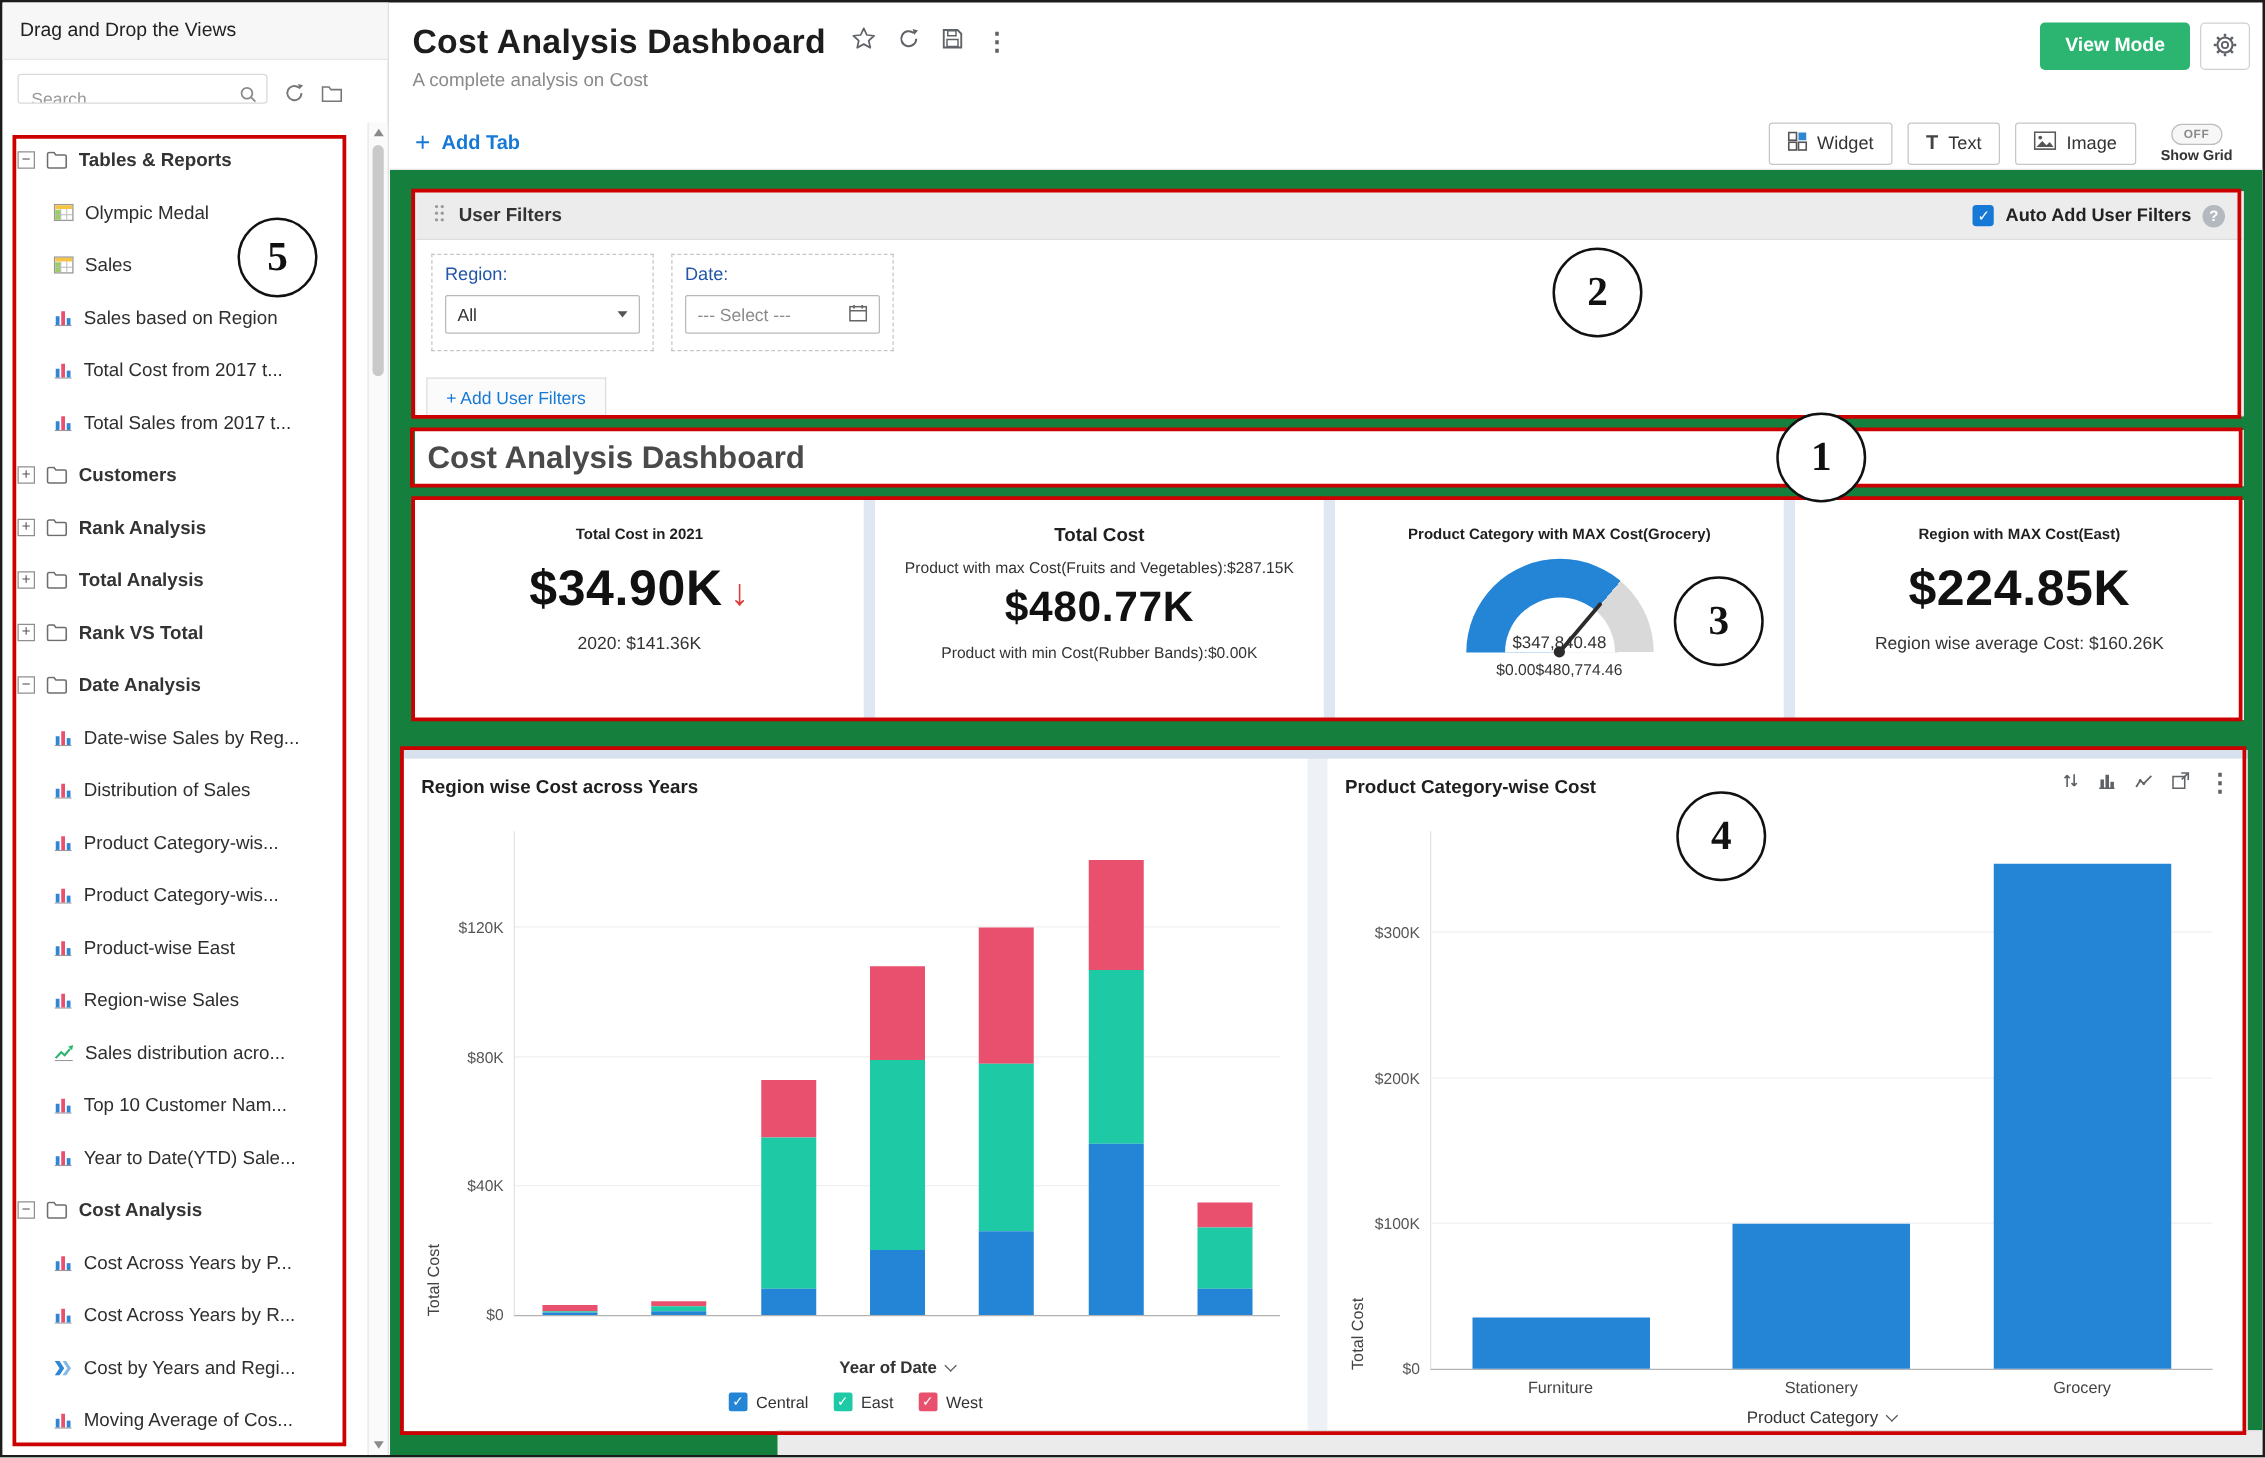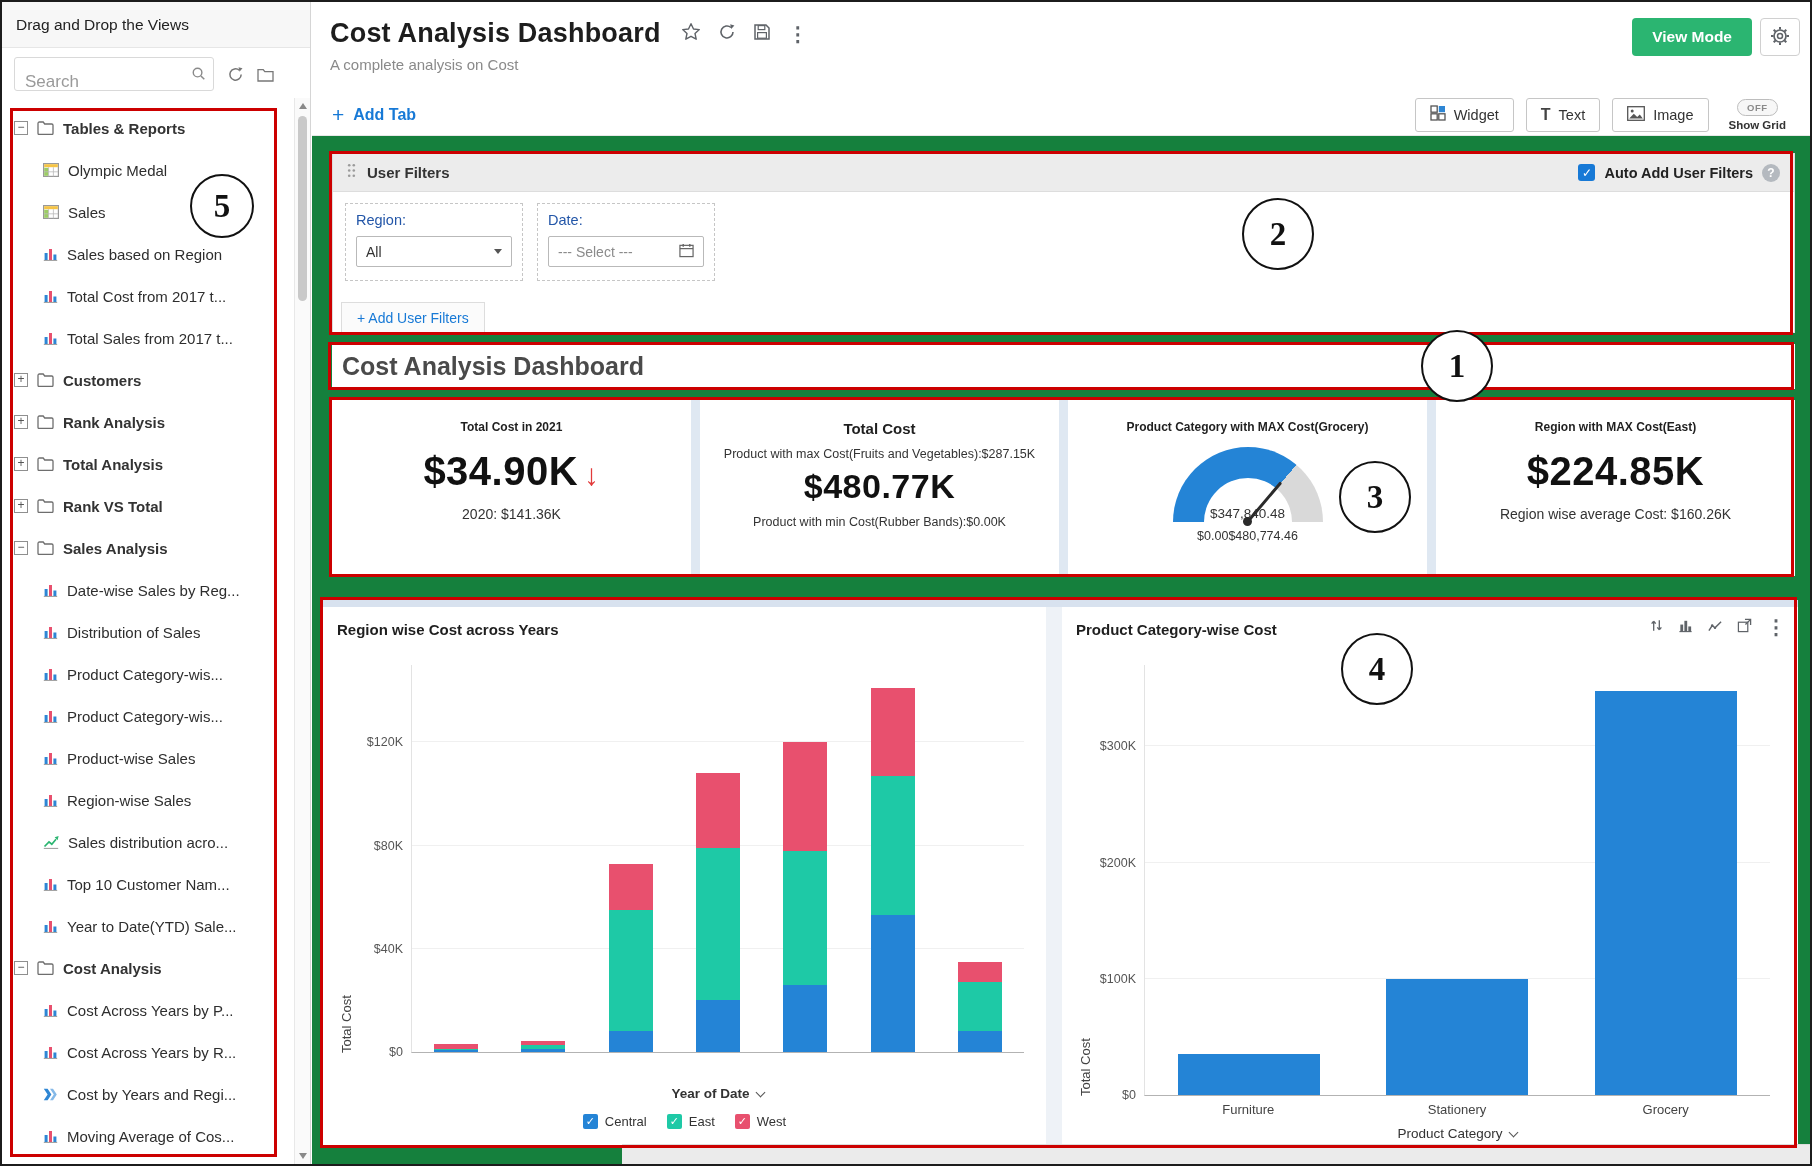--- a/index.html
+++ b/index.html
@@ -4,21 +4,21 @@
 <style>
   * { margin:0; padding:0; box-sizing:border-box; }
   html,body { background:#fff; font-family:"Liberation Sans", sans-serif; color:#222; }
   .page { position:relative; width:1812px; height:1166px; border:2px solid #1c1c1c; background:#fff; overflow:hidden; }
 
   
   .sidebar { position:absolute; left:0; top:0; bottom:0; width:309px; border-right:1px solid #d5d5d5; background:#fff; }
   .sb-header { height:46px; display:flex; align-items:center; padding:0 14px; font-size:15.5px; font-weight:500; color:#222; background:#f7f7f7; border-bottom:1px solid #e6e6e6; }
   .sb-search { height:52px; display:flex; align-items:center; padding:0 12px; gap:13px; }
   .search-box { position:relative; width:200px; }
-  .search-box input { width:100%; height:34px; border:1px solid #d9d9d9; border-radius:3px; padding:16px 30px 0 10px; font-size:17px; color:#333; font-family:"Liberation Sans", sans-serif; outline:none; }
+  .search-box input { width:100%; height:24px; border:1px solid #d9d9d9; border-radius:3px; padding:16px 30px 0 10px; font-size:14px; color:#333; font-family:"Liberation Sans", sans-serif; outline:none; }
   .search-box input::placeholder { color:#9a9a9a; }
   .search-box .sicon { position:absolute; right:8px; top:9px; }
   .sb-icon { display:flex; align-items:center; }
   .sb-tree { position:absolute; top:100px; left:0; right:17px; bottom:0; padding-top:5px; overflow:hidden; }
   .tree-item { display:flex; align-items:center; height:42px; padding-left:12px; gap:9px; white-space:nowrap; cursor:pointer; }
   .tree-item.leaf { padding-left:41px; }
   .tree-item .tlabel { font-size:15px; color:#2e2e2e; overflow:hidden; text-overflow:ellipsis; }
   .tree-item.folder .tlabel { font-weight:700; color:#333; }
   .expander { width:14px; height:14px; border:1px solid #8f8f8f; background:#fff; font-size:12px; line-height:11px; text-align:center; color:#555; flex:none; }
   .ticon { display:flex; align-items:center; flex:none; }
@@ -263,21 +263,21 @@
           </span>
           <span class="tlabel">Rank VS Total</span>
         </div>
         <div class="tree-item folder">
           <span class="expander">−</span>
           <span class="ticon">
             <svg width="17" height="14" viewBox="0 0 17 14">
               <path d="M1 2.4 C1 1.6 1.6 1 2.4 1 h3.8 l1.5 2 h7 c.7 0 1.3.6 1.3 1.3 v7.9 c0 .7-.6 1.3-1.3 1.3 H2.3 C1.6 13.5 1 12.9 1 12.2 Z" fill="#fff" stroke="#6e6e6e" stroke-width="1.3"></path>
             </svg>
           </span>
-          <span class="tlabel">Sales Analysis</span>
+          <span class="tlabel">Date Analysis</span>
         </div>
         <div class="tree-item leaf">
           <span class="ticon">
             <svg width="15" height="14" viewBox="0 0 15 14">
               <line x1="0.8" y1="13.4" x2="14.2" y2="13.4" stroke="#999" stroke-width="1"></line>
               <rect x="1.6" y="6" width="3" height="7" fill="#2e86d4"></rect>
               <rect x="6" y="2" width="3" height="11" fill="#e8506e"></rect>
               <rect x="10.4" y="7.5" width="3" height="5.5" fill="#2e86d4"></rect>
             </svg>
           </span>
@@ -318,21 +318,21 @@
         </div>
         <div class="tree-item leaf">
           <span class="ticon">
             <svg width="15" height="14" viewBox="0 0 15 14">
               <line x1="0.8" y1="13.4" x2="14.2" y2="13.4" stroke="#999" stroke-width="1"></line>
               <rect x="1.6" y="6" width="3" height="7" fill="#2e86d4"></rect>
               <rect x="6" y="2" width="3" height="11" fill="#e8506e"></rect>
               <rect x="10.4" y="7.5" width="3" height="5.5" fill="#2e86d4"></rect>
             </svg>
           </span>
-          <span class="tlabel">Product-wise Sales</span>
+          <span class="tlabel">Product-wise East</span>
         </div>
         <div class="tree-item leaf">
           <span class="ticon">
             <svg width="15" height="14" viewBox="0 0 15 14">
               <line x1="0.8" y1="13.4" x2="14.2" y2="13.4" stroke="#999" stroke-width="1"></line>
               <rect x="1.6" y="6" width="3" height="7" fill="#2e86d4"></rect>
               <rect x="6" y="2" width="3" height="11" fill="#e8506e"></rect>
               <rect x="10.4" y="7.5" width="3" height="5.5" fill="#2e86d4"></rect>
             </svg>
           </span>

